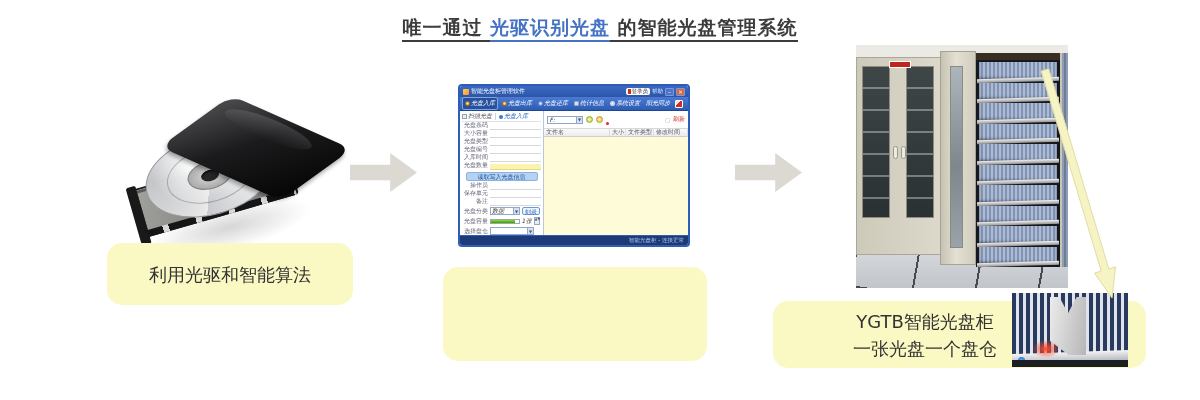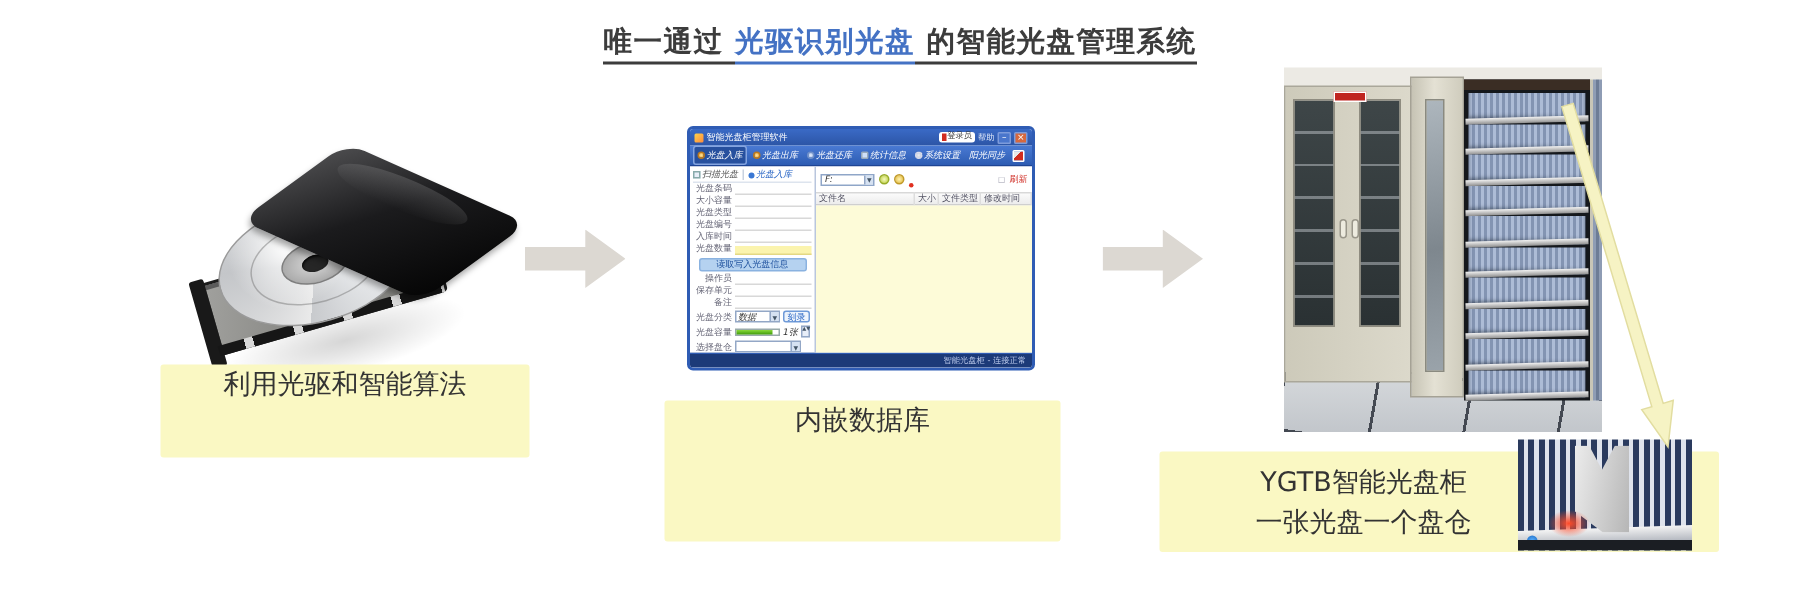--- a/index.html
+++ b/index.html
@@ -9,27 +9,27 @@
     font-family: "DejaVu Sans", "Liberation Sans", sans-serif; overflow: hidden;
   }
 
   
   .title { position:absolute; top:15px; left:0; width:100%; text-align:center;
            font-size:19px; font-weight:bold; color:#3c3c3c; letter-spacing:1px; }
   .t-seg { border-bottom:2px solid currentColor; padding-bottom:2px; }
   .t-blue { color:#4472c4; }
 
   
-  .cap { position:absolute; background:#faf8c3; border-radius:2px; color:#333;
+  .cap { position:absolute; background:#faf8c3; border-radius:15px; color:#333;
          font-size:18px; line-height:27px; text-align:center;
-         display:flex; flex-direction:row; justify-content:center; z-index:1; }
+         display:flex; flex-direction:column; justify-content:center; z-index:1; }
   .cap1 { left:107px; top:243px; width:246px; height:62px; }
   .cap2 { left:443px; top:267px; width:264px; height:94px; }
   .cap3 { left:773px; top:301px; width:373px; height:67px; display:block; }
-  .cap3-text { position:absolute; left:0; top:50%; transform:translateY(-50%);
+  .cap3-text { position:absolute; left:16px; top:50%; transform:translateY(-50%);
                width:272px; text-align:center; }
 
   
   .garrow { position:absolute; width:67px; height:39px; background:#dcd8d2;
             clip-path:polygon(0 30%,60% 30%,60% 0,100% 50%,60% 100%,60% 70%,0 70%); }
   .a1 { left:350px; top:153px; } .a2 { left:735px; top:153px; }
 
   
   .drive { position:absolute; left:105px; top:92px; width:250px; height:150px; }
   .drive-shadow { position:absolute; left:15px; top:105px; width:220px; height:60px;
@@ -368,21 +368,20 @@
         <div class="rp-list"></div>
       </div>
     </div>
 
     <div class="win-status">
       <span>智能光盘柜 - 连接正常</span>
     </div>
   </div>
 
   <div class="cap cap2">
-    <div>内嵌数据库</div>
   </div>
 
   <div class="cabinet">
     <div class="cab-floor"></div>
     <div class="cab-left">
       <div class="cab-door d1"></div>
       <div class="cab-door d2"></div>
       <div class="cab-label"></div>
       <div class="cab-handle h1"></div>
       <div class="cab-handle h2"></div>

